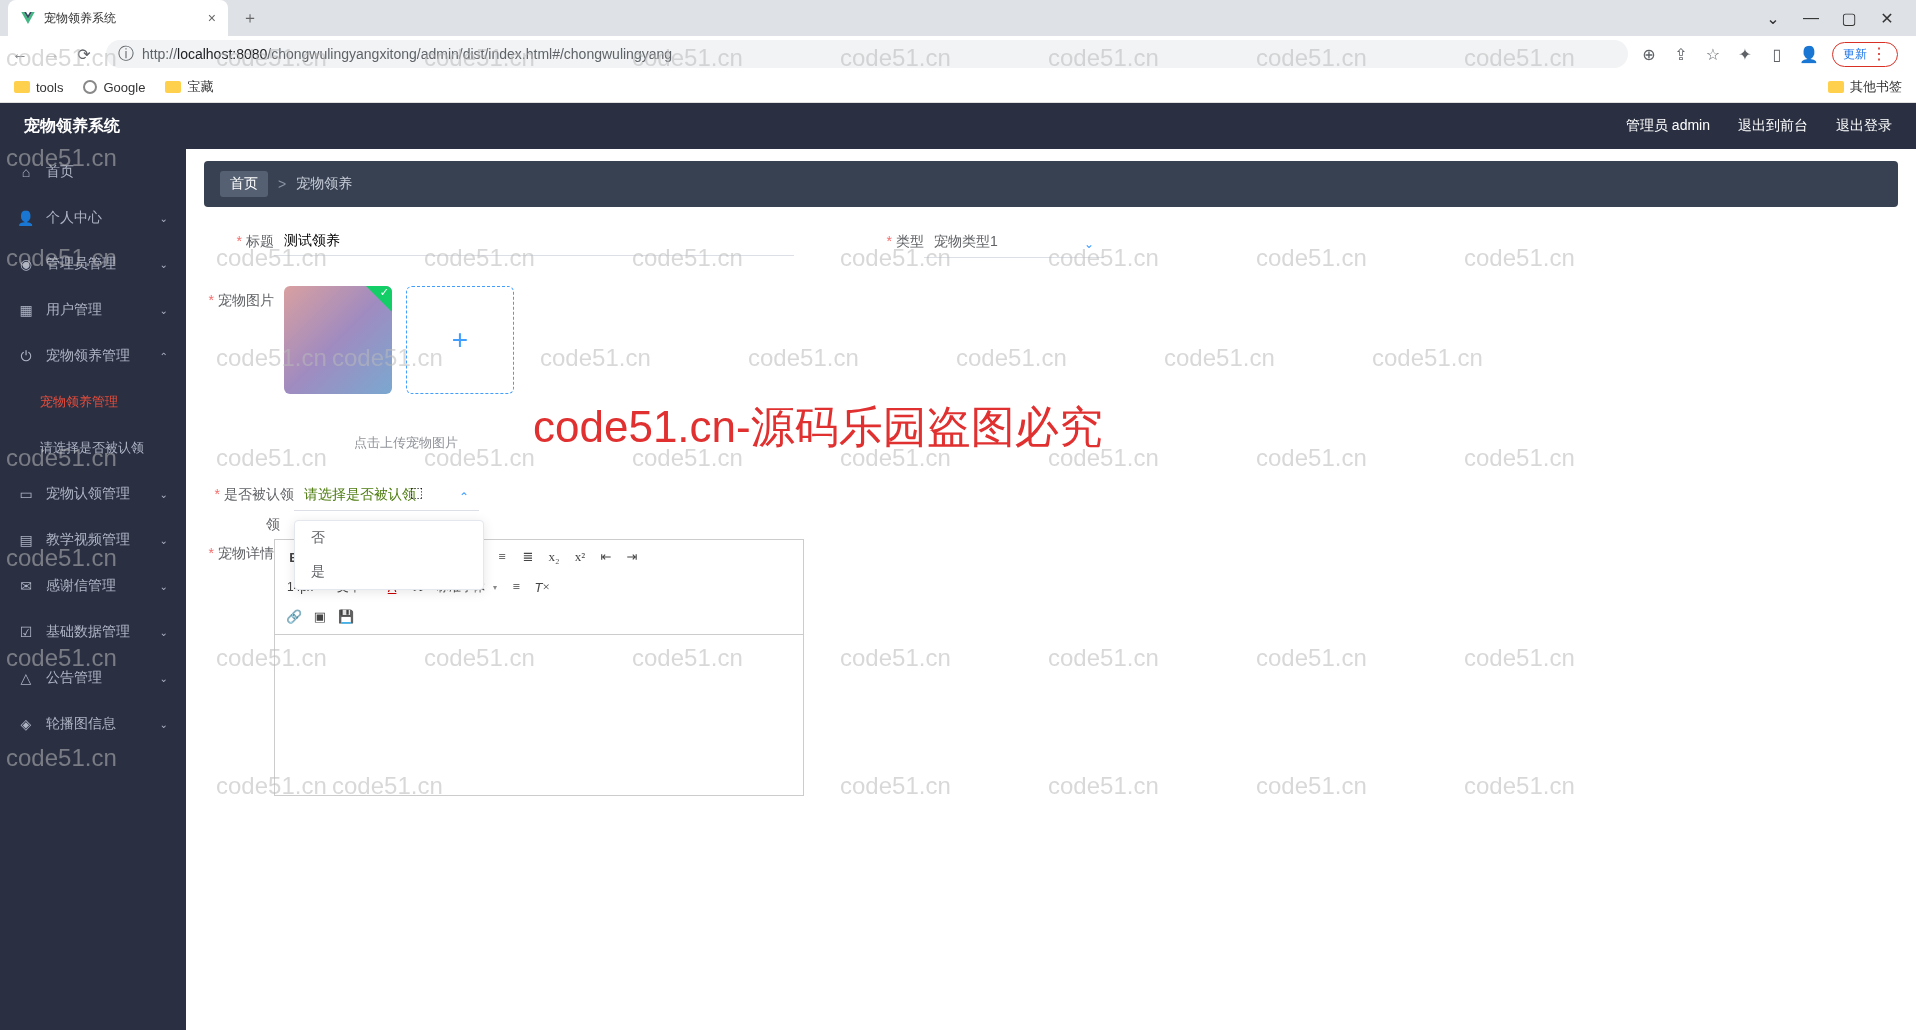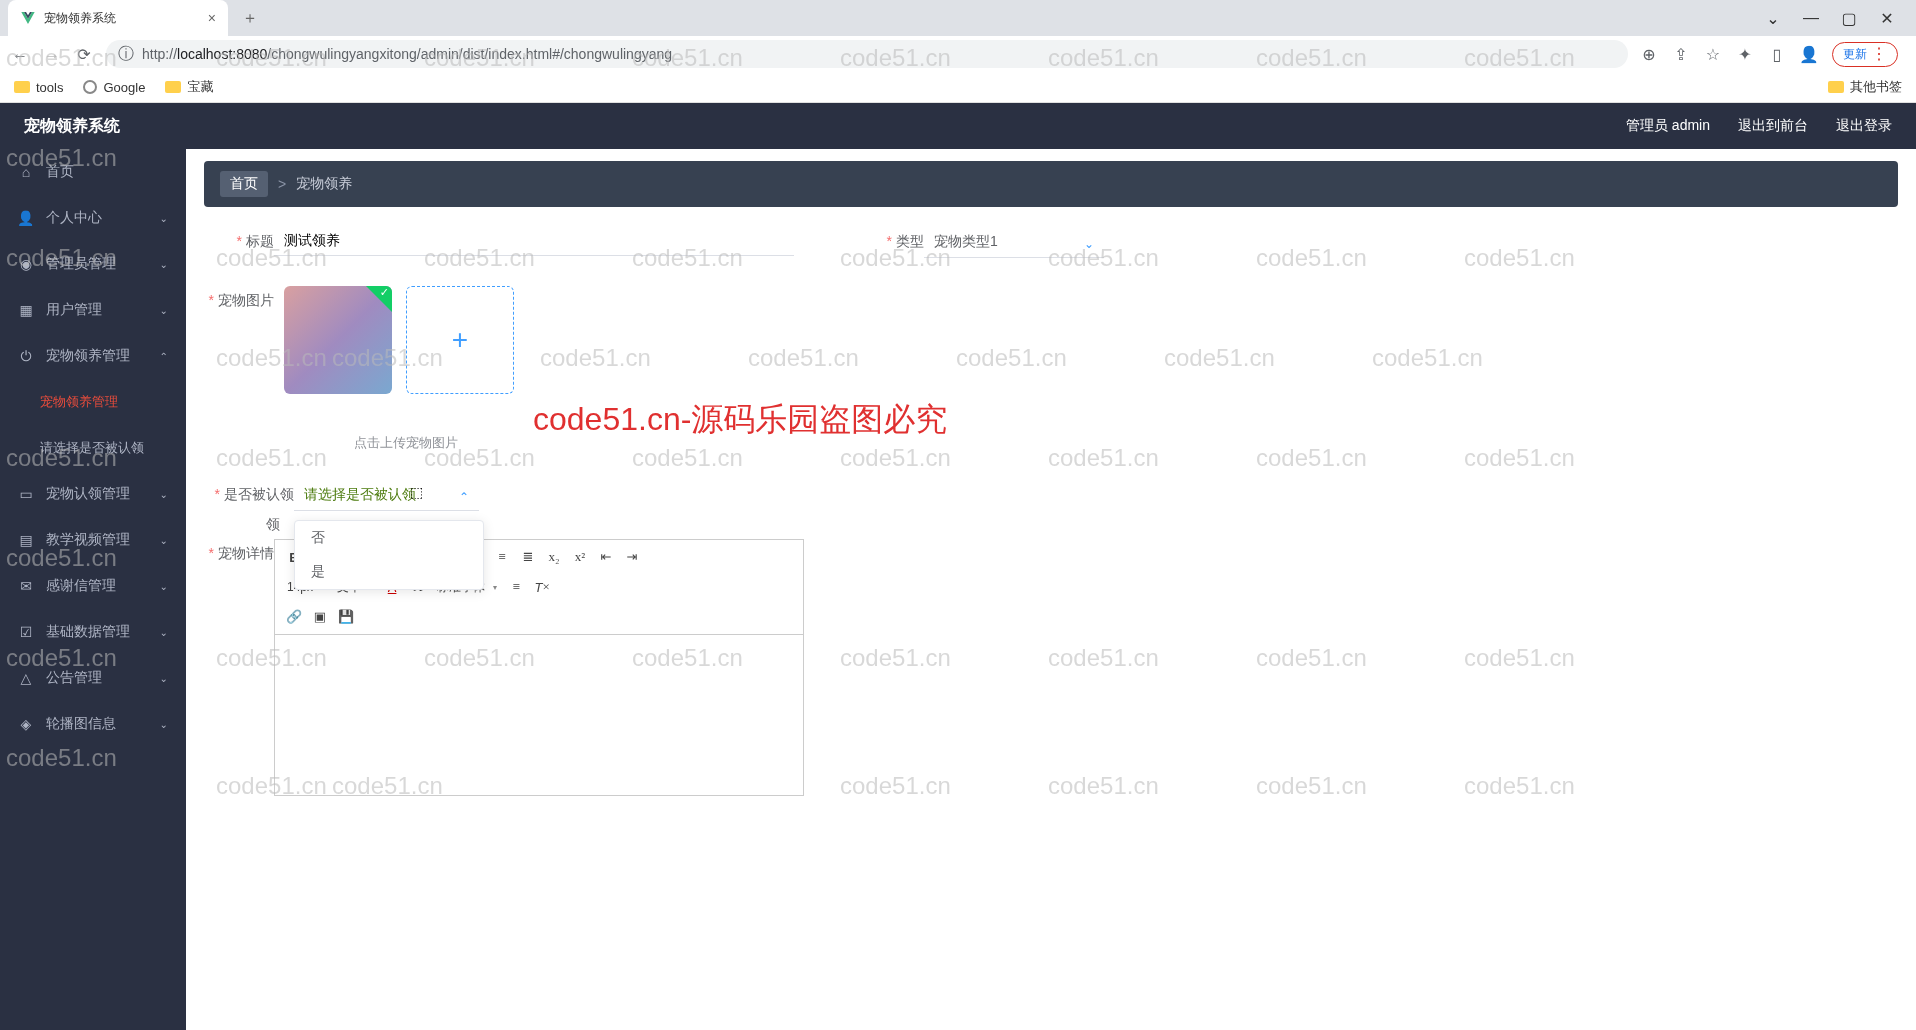--- a/index.html
+++ b/index.html
@@ -89,21 +89,21 @@
 
 .editor-wrap { border: 1px solid #ccc; width: 530px; }
 .editor-toolbar { border-bottom: 1px solid #ccc; padding: 6px 8px; display: flex; flex-wrap: wrap; gap: 4px; align-items: center; }
 .tb-btn { min-width: 22px; height: 22px; display: flex; align-items: center; justify-content: center; font-size: 13px; color: #444; cursor: pointer; font-family: serif; }
 .tb-sel { height: 22px; display: flex; align-items: center; gap: 8px; font-size: 12px; color: #444; padding: 0 4px; cursor: pointer; text-align: center; }
 .tb-sel-arrow { font-size: 8px; color: #888; }
 .editor-body { height: 160px; background: #fff; }
 
 
 .watermark { position: absolute; color: #bababa; font-size: 24px; font-weight: 500; pointer-events: none; opacity: 0.55; white-space: nowrap; }
-.watermark-red { position: absolute; color: #e03030; font-size: 32px; font-weight: 500; pointer-events: none; white-space: nowrap; }
+.watermark-red { position: absolute; color: #e03030; font-size: 44px; font-weight: 500; pointer-events: none; white-space: nowrap; }
 
 .cursor { position: absolute; font-size: 14px; color: #000; pointer-events: none; }
 </style>
 </head>
 <body>
 
 <div class="browser-chrome">
   <div class="tab-bar">
     <div class="tab">
       <span class="tab-favicon">

